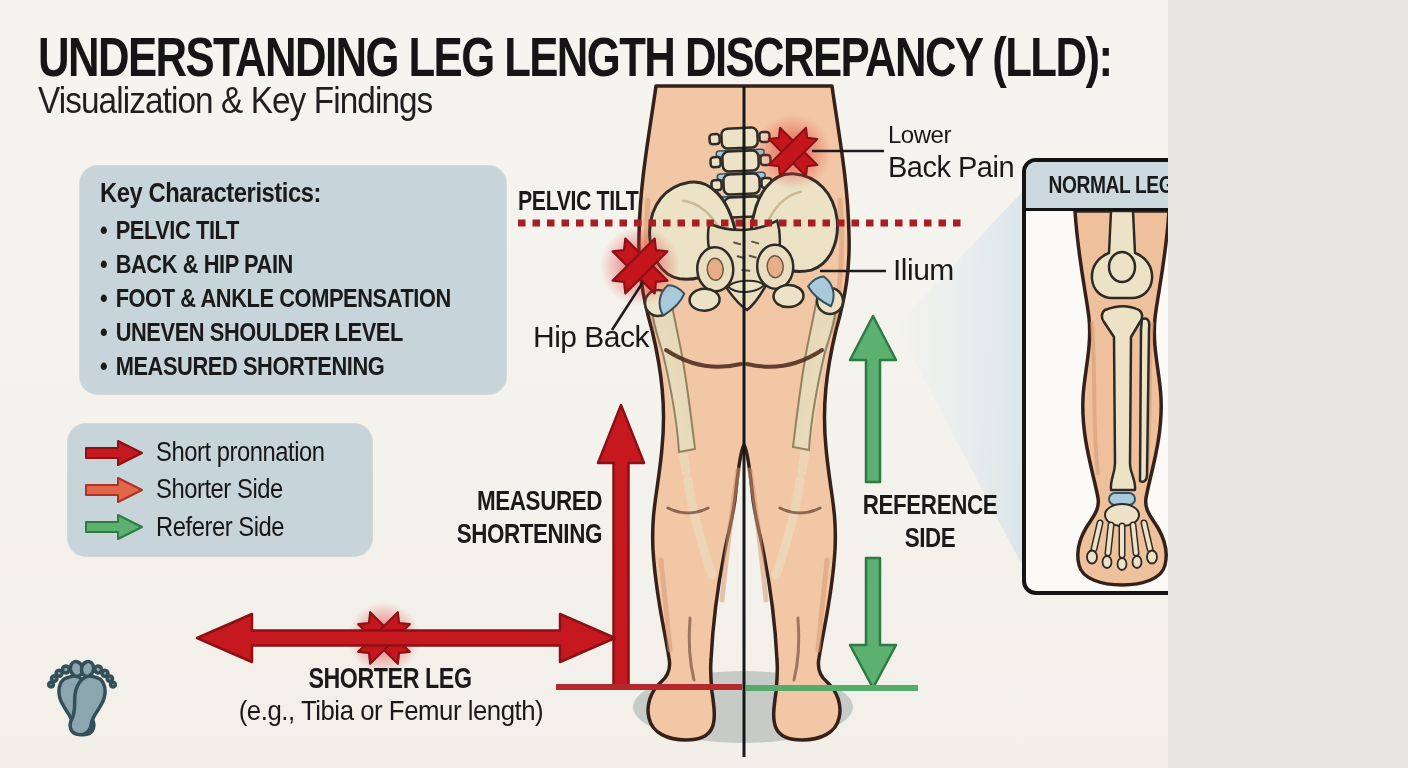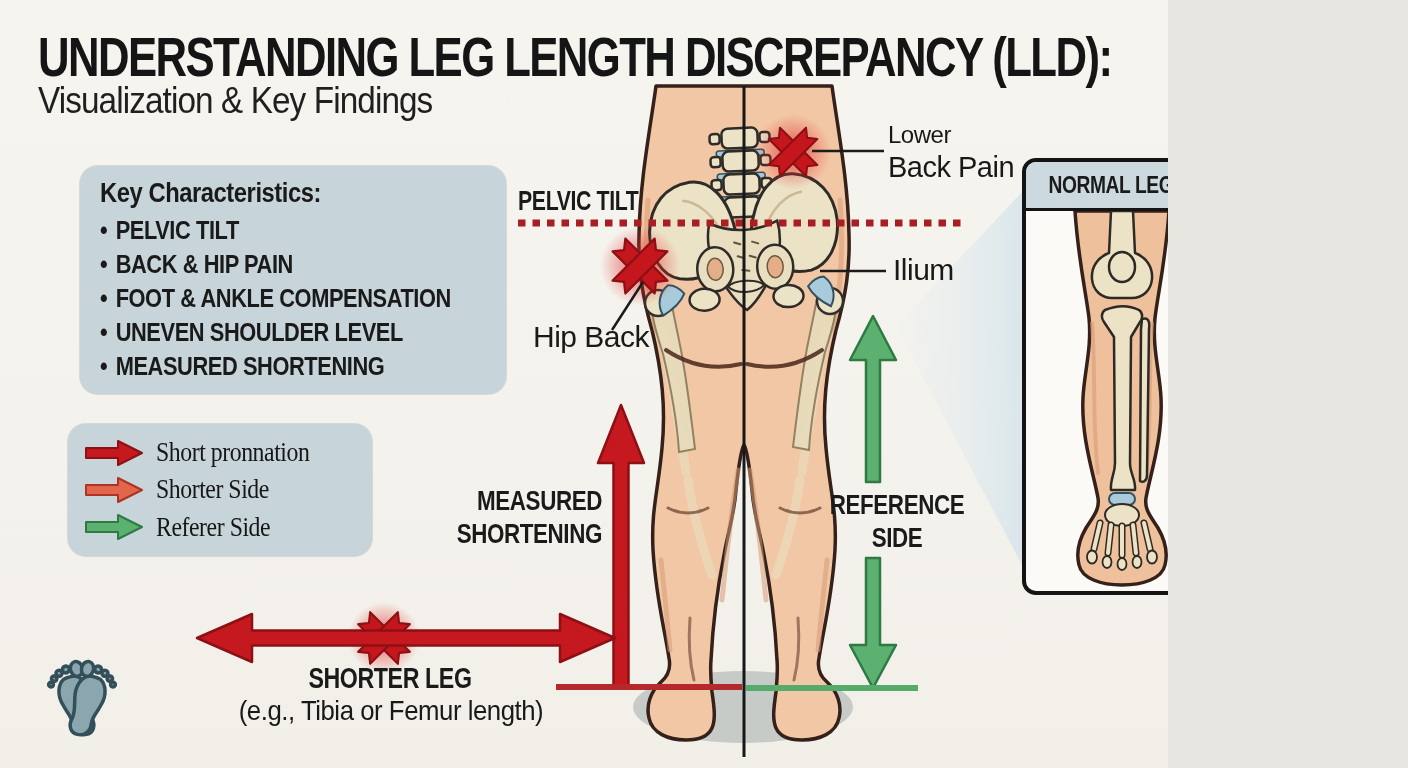--- a/index.html
+++ b/index.html
@@ -16,21 +16,21 @@
   
   .panelbox{background:#c7d4d9;border-radius:18px;box-shadow:0 0 0 1px rgba(120,140,150,.25);}
   .kc{left:80px;top:166px;width:426px;height:228px;padding:12px 20px;box-sizing:border-box;}
   .kc h3{margin:0 0 4px 0;font-size:27px;font-weight:bold;letter-spacing:-.5px;
          transform:scaleX(.88);transform-origin:left;}
   .kc ul{list-style:none;margin:0;padding:0;}
   .kc li{font-size:26px;font-weight:bold;letter-spacing:-.5px;line-height:34px;white-space:nowrap;
          transform:scaleX(.84);transform-origin:left;}
   .kc li .blt{margin-right:10px;}
   .legend{left:68px;top:424px;width:304px;height:132px;padding:10px 14px;box-sizing:border-box;
-          display:flex;flex-direction:column;justify-content:space-around;font-family:Liberation Serif, serif;}
+          display:flex;flex-direction:column;justify-content:space-around;}
   .legrow{display:flex;align-items:center;gap:10px;height:34px;}
   .legrow .lab{font-size:27px;letter-spacing:-.5px;white-space:nowrap;
                transform:scaleX(.88);transform-origin:left;color:#161616;}
   
   .heavy{font-weight:bold;letter-spacing:-.5px;white-space:nowrap;}
   .lblL{transform:scaleX(.76);transform-origin:left;}
   .lblC{transform:scaleX(.8);transform-origin:center;text-align:center;}
   .lblR{transform:scaleX(.8);transform-origin:right;text-align:right;}
   .plain{font-weight:normal;letter-spacing:-.5px;white-space:nowrap;color:#191919;}
   
@@ -247,21 +247,21 @@
   <div class="abs" style="left:888px;top:118px;line-height:33px">
     <div class="plain" style="font-size:24px">Lower</div>
     <div class="plain" style="font-size:29px">Back Pain</div>
   </div>
   <div class="abs plain" style="left:893px;top:253px;font-size:30px">Ilium</div>
   <div class="abs plain" style="left:533px;top:320px;font-size:30px">Hip Back</div>
   <div class="abs" style="left:420px;top:484px;width:182px;line-height:33px;text-align:right">
     <div class="heavy lblR" style="font-size:28px">MEASURED</div>
     <div class="heavy lblR" style="font-size:28px">SHORTENING</div>
   </div>
-  <div class="abs" style="left:812px;top:488px;width:170px;line-height:33px;text-align:center">
+  <div class="abs" style="left:845px;top:488px;width:170px;line-height:33px;text-align:center">
     <div class="heavy lblC" style="font-size:28px">REFERENCE</div>
     <div class="heavy lblC" style="font-size:28px">SIDE</div>
   </div>
   <div class="abs heavy lblC" style="left:280px;top:662px;width:220px;font-size:29px">SHORTER LEG</div>
   <div class="abs plain" style="left:215px;top:695px;width:352px;font-size:28px;text-align:center;transform:scaleX(.92);transform-origin:center">(e.g., Tibia or Femur length)</div>
 
   <div class="abs compare">
     <div class="hdr">
       <div class="hdrin">
         <span>NORMAL LEG</span>

